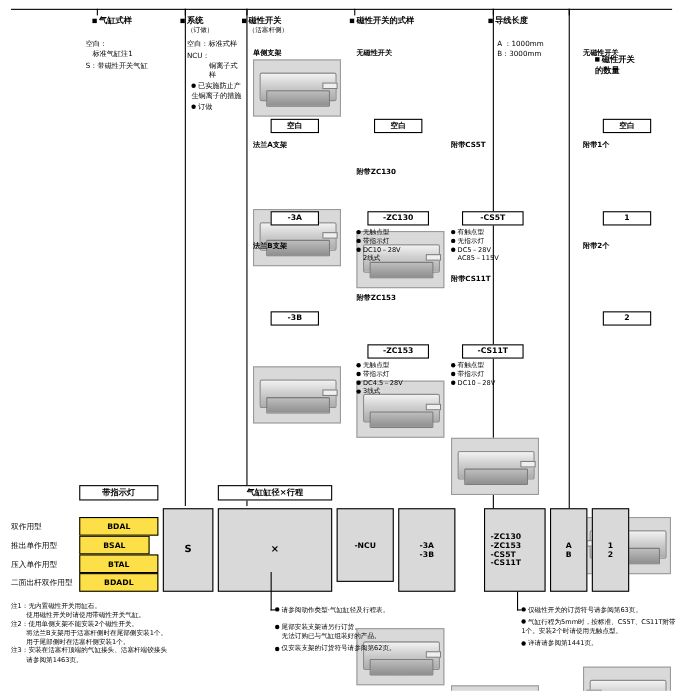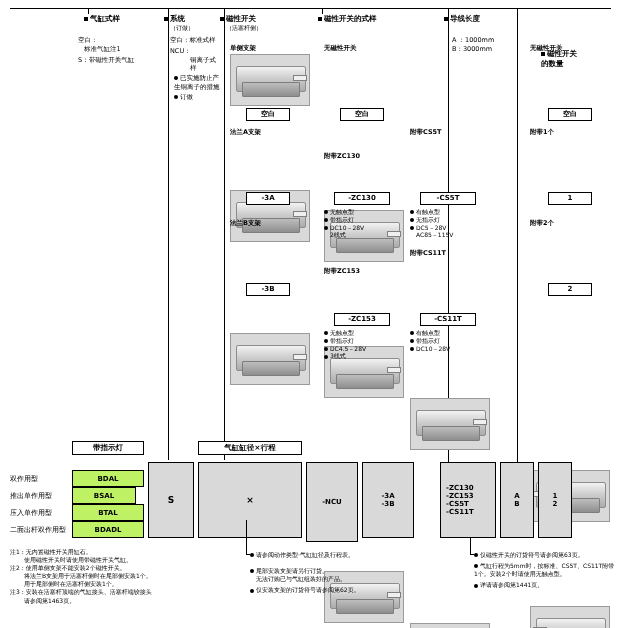--- a/index.html
+++ b/index.html
@@ -36,21 +36,21 @@
     border:1px solid #7d7d7d;border-radius:1px;
   }
   .photo .rod{position:absolute;right:2%;top:40%;width:16%;height:8%;background:#efefef;border:1px solid #808080;}
   .photo .rod2{position:absolute;left:2%;top:40%;width:16%;height:8%;background:#efefef;border:1px solid #808080;}
 
   .code-box{
     border:1px solid #000;background:#fff;text-align:center;
     font-size:7px;font-weight:bold;line-height:11px;height:11px;
   }
   .lbl{font-size:6.5px;font-weight:bold;}
-  .cell{position:absolute;border:1px solid #000;box-sizing:border-box;background:#bef264;
+  .cell{position:absolute;border:1px solid #000;box-sizing:border-box;background:#fde047;
         font-size:7px;display:flex;align-items:center;justify-content:center;text-align:center;}
   .cell.grey{background:#d9d9d9;}
   .rowlabel{position:absolute;font-size:7px;}
   .modelbox{position:absolute;border:1px solid #000;box-sizing:border-box;background:#fff;
             font-size:7.5px;font-weight:bold;display:flex;align-items:center;justify-content:center;}
   .notes{position:absolute;font-size:6px;line-height:1.35;}
   .leader{position:absolute;background:#000;}
 </style>
 </head>
 <body>
@@ -205,21 +205,21 @@
 <div class="rowlabel" style="left:10px;top:508px;">压入单作用型</div>
 <div class="rowlabel" style="left:10px;top:525px;">二面出杆双作用型</div>
 
 <div class="cell" style="left:72px;top:470px;width:72px;height:17px;font-weight:bold;">BDAL</div>
 <div class="cell" style="left:72px;top:487px;width:64px;height:17px;font-weight:bold;">BSAL</div>
 <div class="cell" style="left:72px;top:504px;width:72px;height:17px;font-weight:bold;">BTAL</div>
 <div class="cell" style="left:72px;top:521px;width:72px;height:17px;font-weight:bold;">BDADL</div>
 
 <div class="cell grey" style="left:148px;top:462px;width:46px;height:76px;font-weight:bold;font-size:9px;">S</div>
 <div class="cell grey" style="left:198px;top:462px;width:104px;height:76px;font-weight:bold;font-size:9px;">×</div>
-<div class="cell grey" style="left:306px;top:462px;width:52px;height:80px;font-weight:bold;">-NCU</div>
+<div class="cell grey" style="left:306px;top:462px;width:52px;height:67px;font-weight:bold;">-NCU</div>
 
 <div class="cell grey" style="left:362px;top:462px;width:52px;height:76px;flex-direction:column;font-weight:bold;">
   <div>-3A</div>
   <div>-3B</div>
 </div>
 
 <div class="cell grey" style="left:440px;top:462px;width:56px;height:76px;flex-direction:column;font-weight:bold;align-items:flex-start;padding-left:5px;justify-content:center;">
   <div>-ZC130</div>
   <div>-ZC153</div>
   <div>-CS5T</div>

